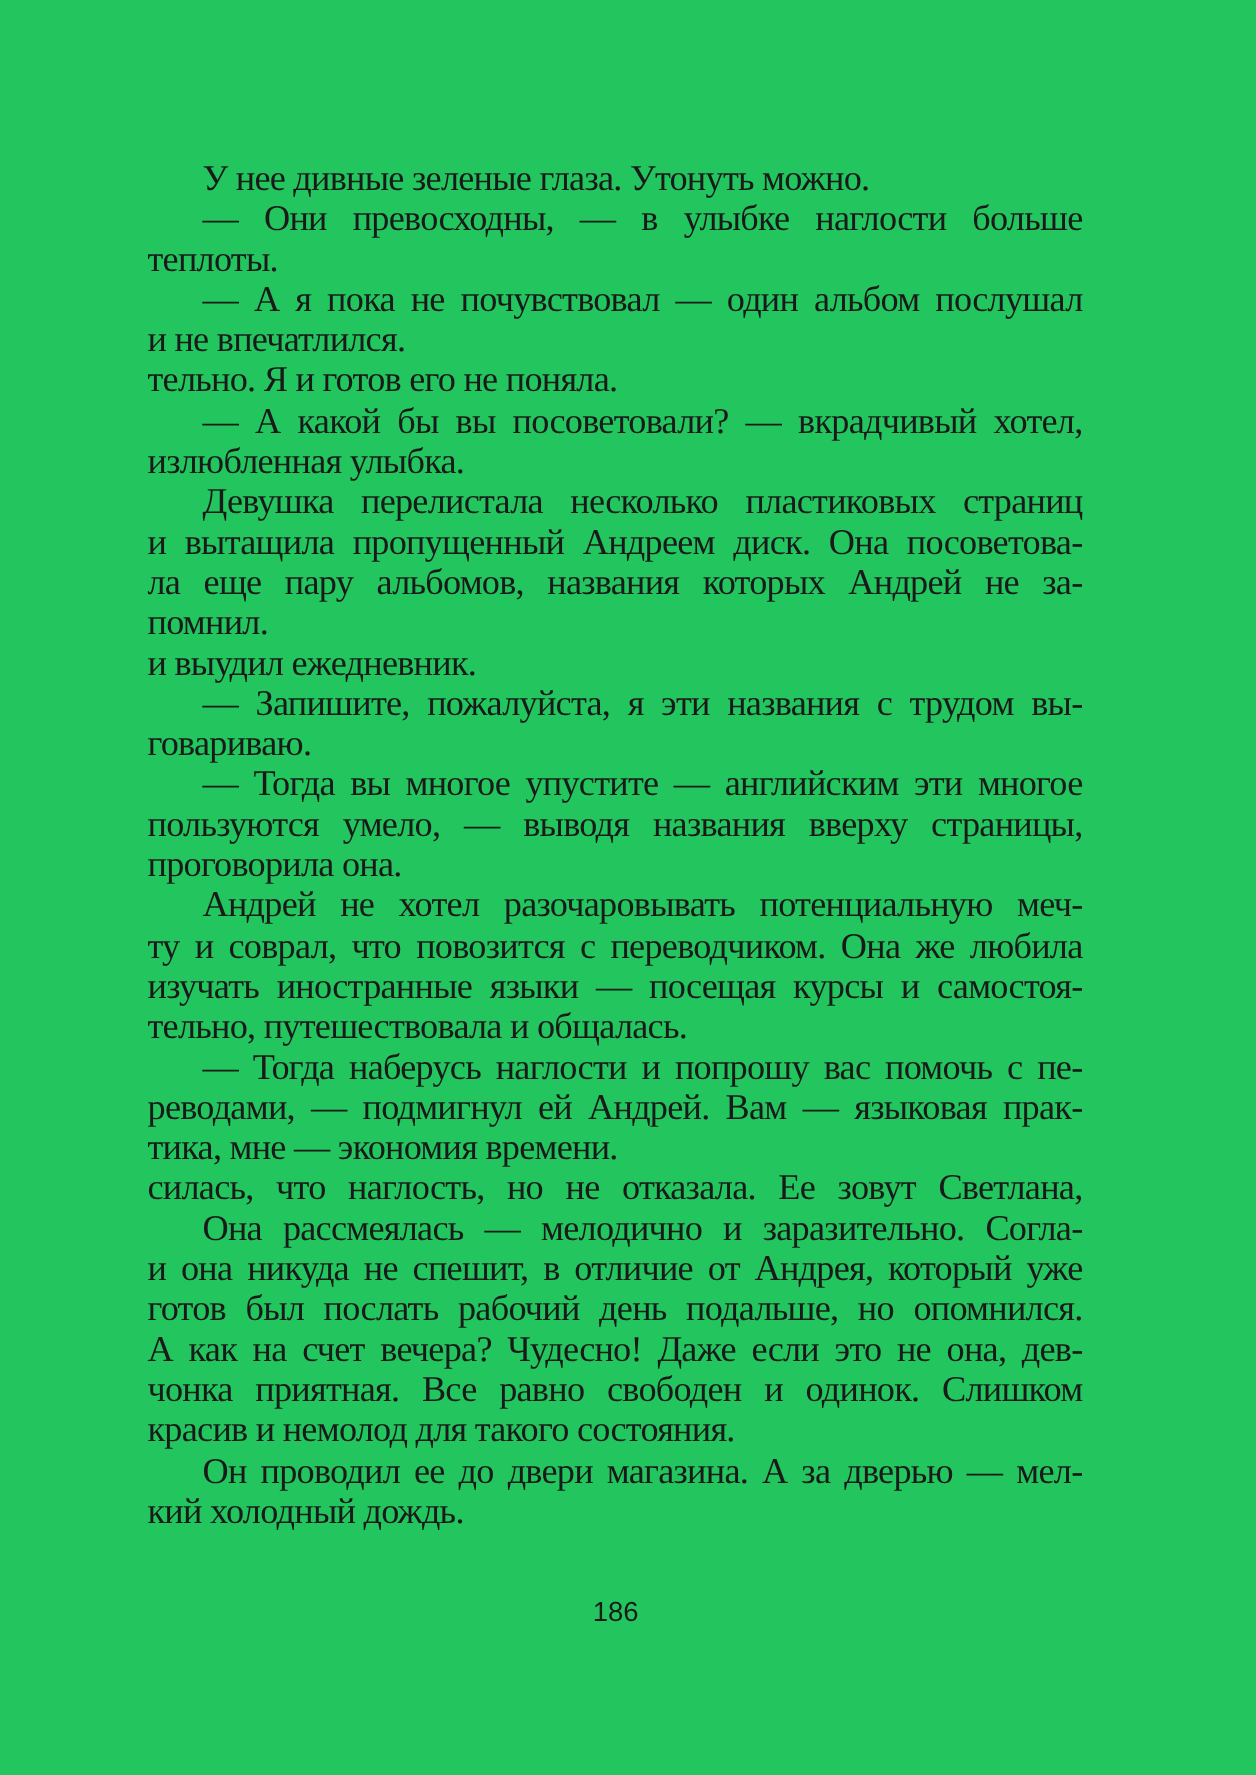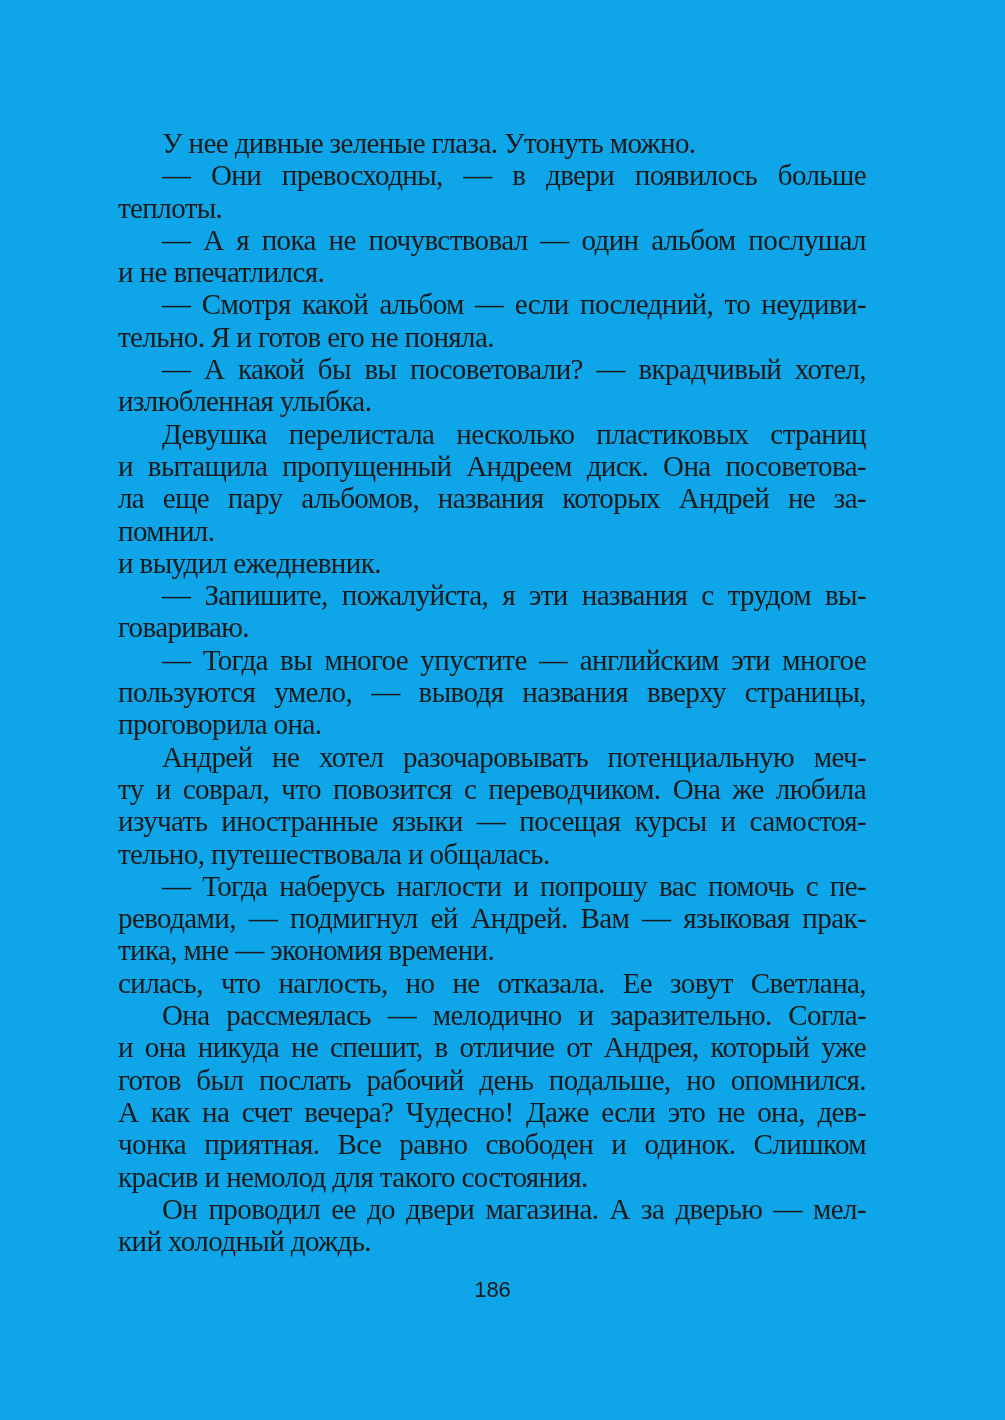--- a/index.html
+++ b/index.html
@@ -11,21 +11,21 @@
       width: 1005px;
       height: 1420px;
       position: relative;
       overflow: hidden;
     }
     .page {
       position: absolute;
       left: 0; top: 0;
       width: 1005px;
       height: 1420px;
-      background: #0ea5e9;
+      background: #22c55e;
     }
     .text-block {
       position: absolute;
       left: 118px;
       top: 127px;
       width: 748px;
       font-family: "Liberation Serif", "DejaVu Serif", serif;
       font-size: 29px;
       line-height: 32.3px;
       color: #1a1a1a;
@@ -55,25 +55,24 @@
       font-size: 22px;
       color: #1a1a1a;
     }
   </style>
 </head>
 <body>
 
 <div class="page">
   <div class="text-block" id="text-block">
       <span class="line indent last">У нее дивные зеленые глаза. Утонуть можно.</span>
-      <span class="line indent">— Они превосходны, — в двери появилось больше</span>
+      <span class="line indent">— Они превосходны, — в улыбке наглости больше</span>
       <span class="line last">теплоты.</span>
       <span class="line indent">— А я пока не почувствовал — один альбом послушал</span>
       <span class="line last">и не впечатлился.</span>
-      <span class="line indent">— Смотря какой альбом — если последний, то неудиви-</span>
       <span class="line last">тельно. Я и готов его не поняла.</span>
       <span class="line indent">— А какой бы вы посоветовали? — вкрадчивый хотел,</span>
       <span class="line last">излюбленная улыбка.</span>
       <span class="line indent">Девушка перелистала несколько пластиковых страниц</span>
       <span class="line">и вытащила пропущенный Андреем диск. Она посоветова-</span>
       <span class="line">ла еще пару альбомов, названия которых Андрей не за-</span>
       <span class="line last">помнил.</span>
       <span class="line last">и выудил ежедневник.</span>
       <span class="line indent">— Запишите, пожалуйста, я эти названия с трудом вы-</span>
       <span class="line last">говариваю.</span>

